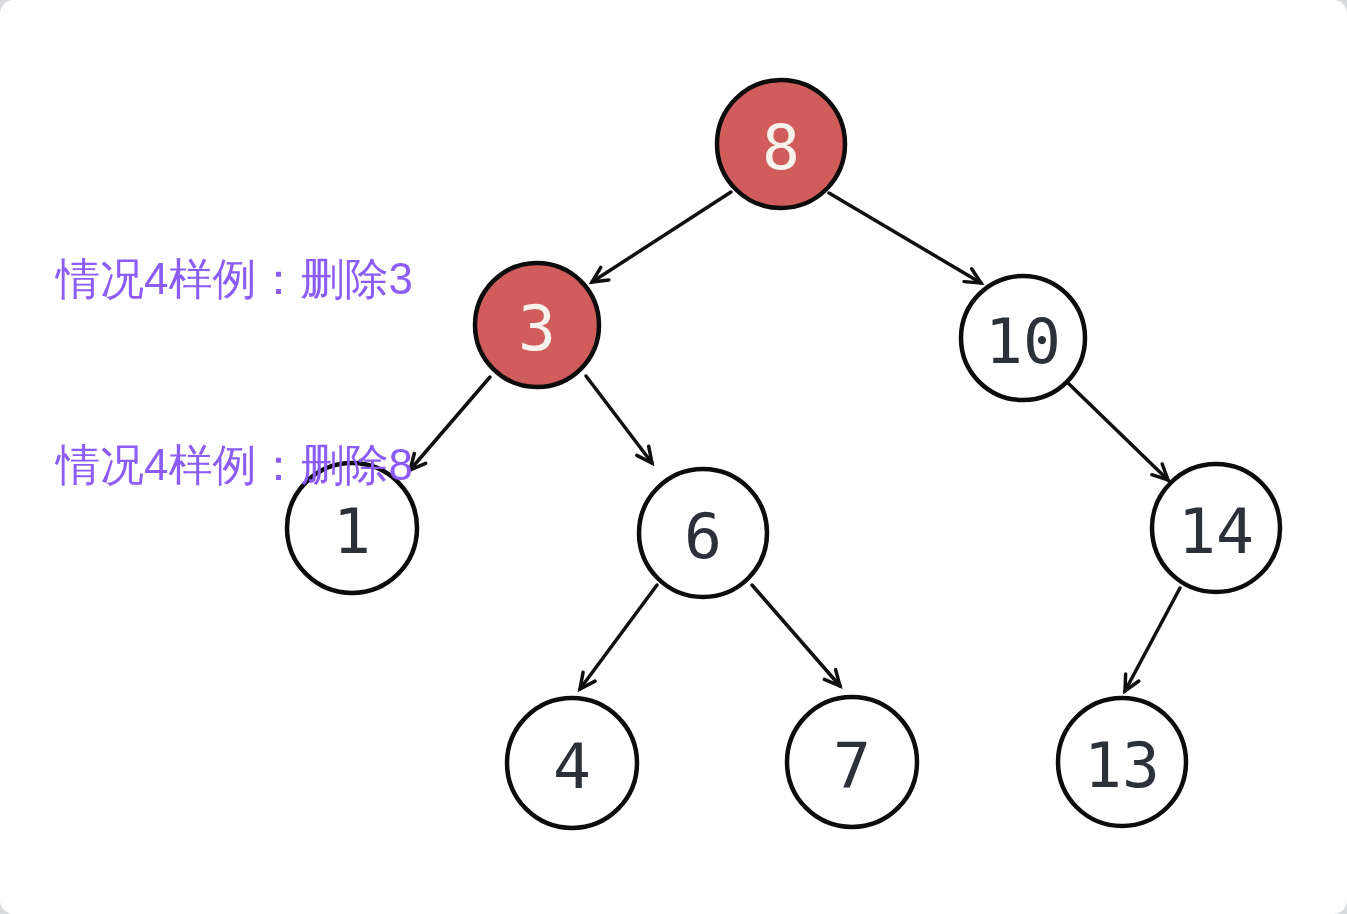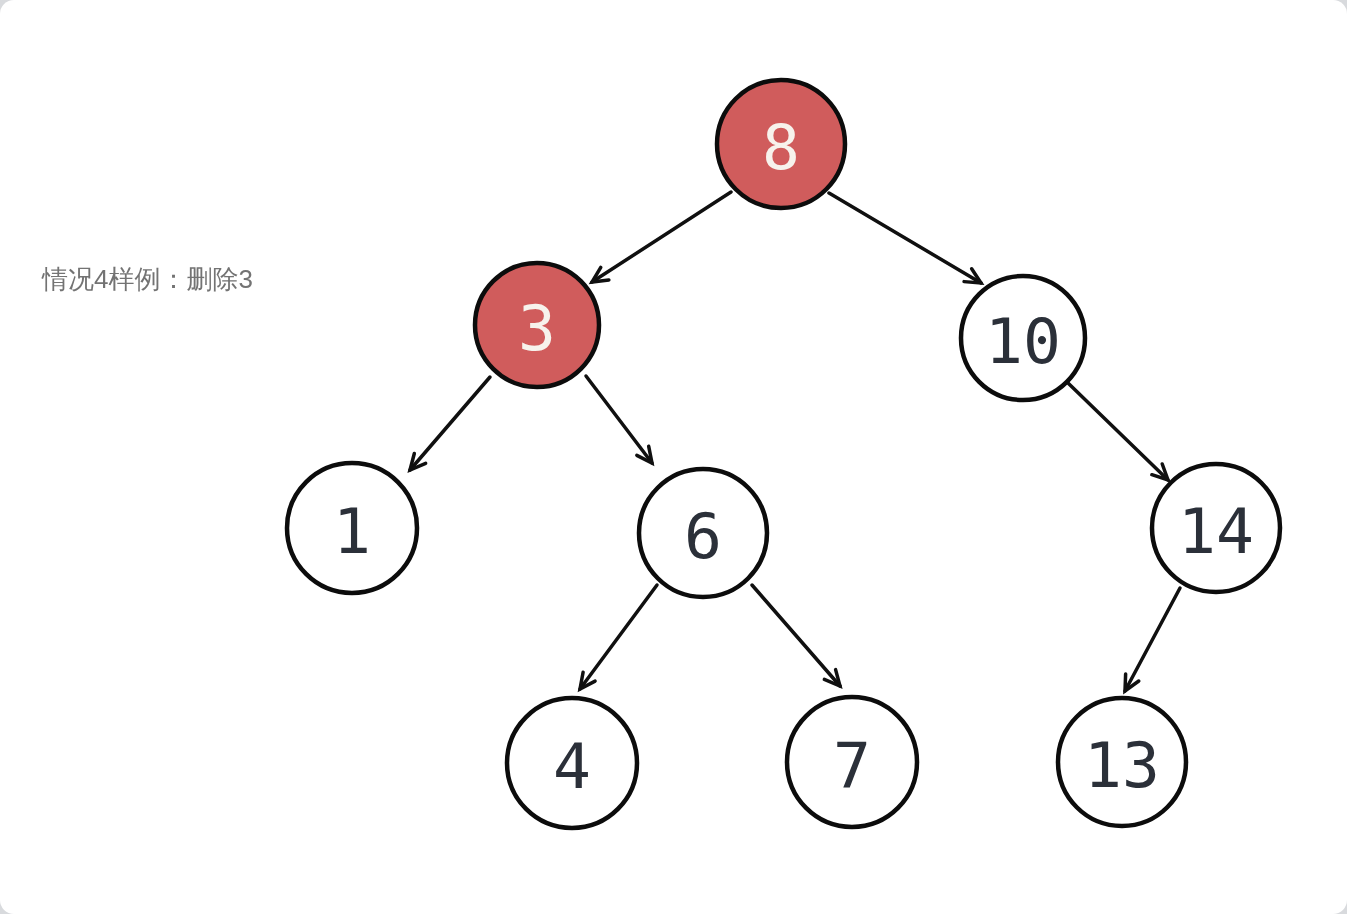--- a/index.html
+++ b/index.html
@@ -37,22 +37,23 @@
   }
   .node-label {
     font-family: "DejaVu Sans Mono", "Liberation Mono", monospace;
     user-select: none;
   }
 </style>
 </head>
 <body style="background: rgb(216, 218, 221);">
 
 <div class="page" style="background: rgb(255, 255, 255); border-radius: 14px;">
-  <div class="caption" style="left: 42px; top: 124px; color: #737373; font-size: 26px; line-height: 62px;">
+  <div class="caption" style="left: 56px; top: 124px; color: #8b5cf6; font-size: 44px; line-height: 62px;">
     <span class="caption-line">情况4样例：删除3</span>
+    <span class="caption-line">情况4样例：删除8</span>
   </div>
   <svg id="tree-svg" viewBox="0 0 1347 914" xmlns="http://www.w3.org/2000/svg">
       <g>
         <line x1="731" y1="192" x2="592" y2="282" stroke="#101010" stroke-width="3.5" stroke-linecap="round"></line>
         <polyline points="608.8760775412007,279.95109618981786 592,282 600.7753925611966,267.4400382762558" fill="none" stroke="#101010" stroke-width="3.5" stroke-linecap="round" stroke-linejoin="miter"></polyline>
       </g>
       <g>
         <line x1="829" y1="193" x2="981" y2="283" stroke="#101010" stroke-width="3.5" stroke-linecap="round"></line>
         <polyline points="971.6492594559908,268.80268858978496 981,283 964.055475217735,281.6277464143948" fill="none" stroke="#101010" stroke-width="3.5" stroke-linecap="round" stroke-linejoin="miter"></polyline>
       </g>

